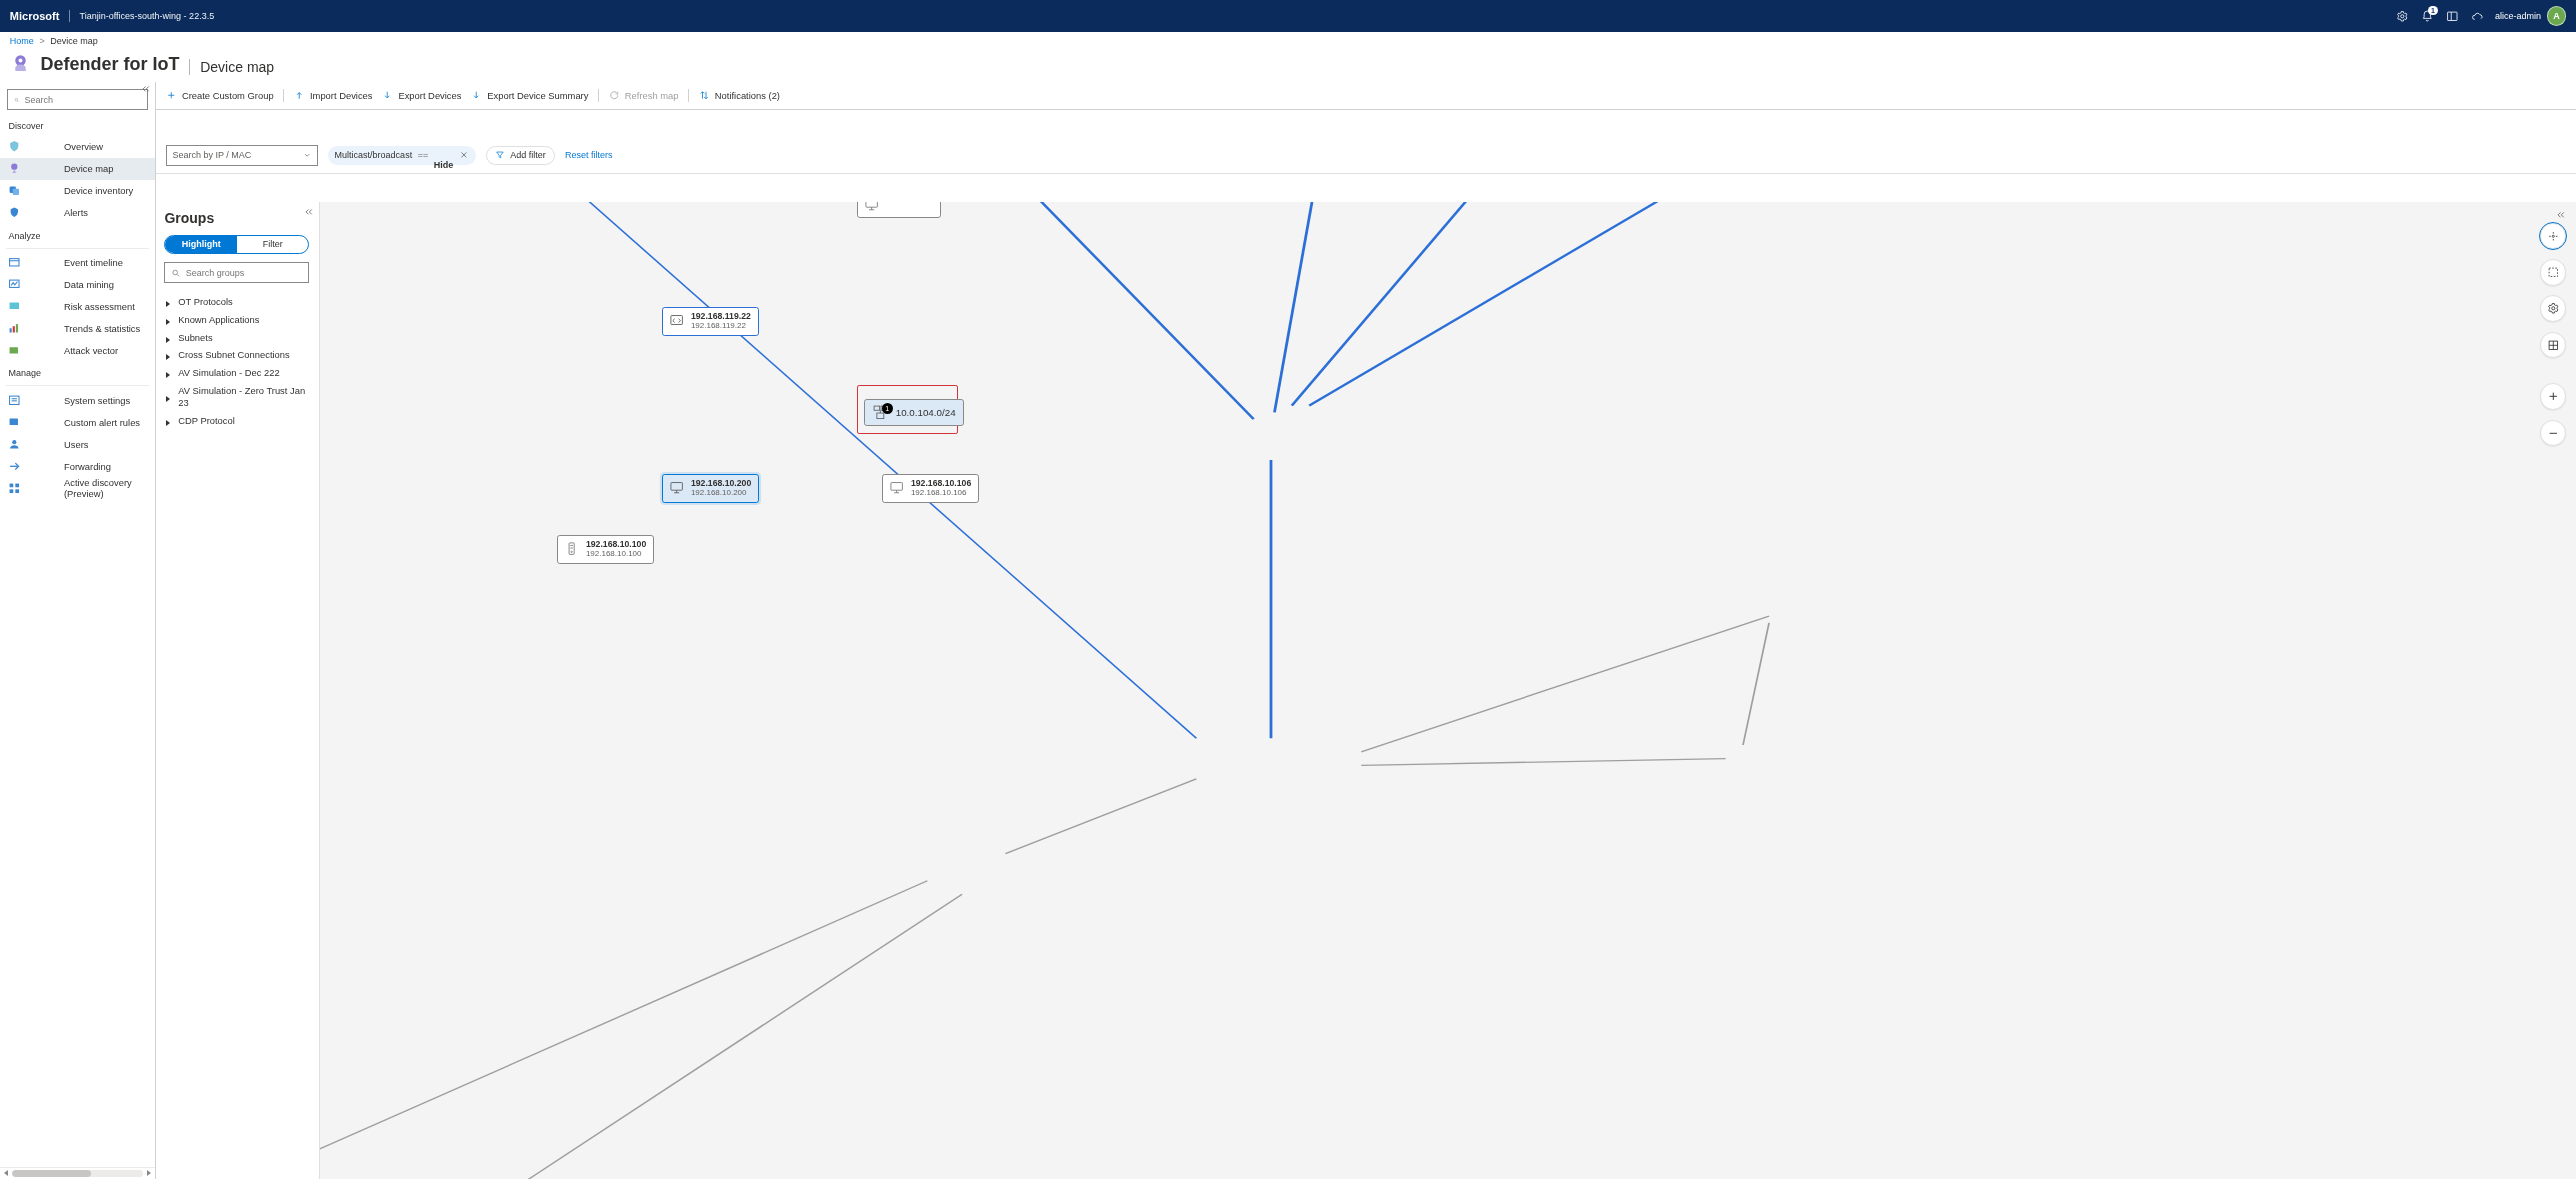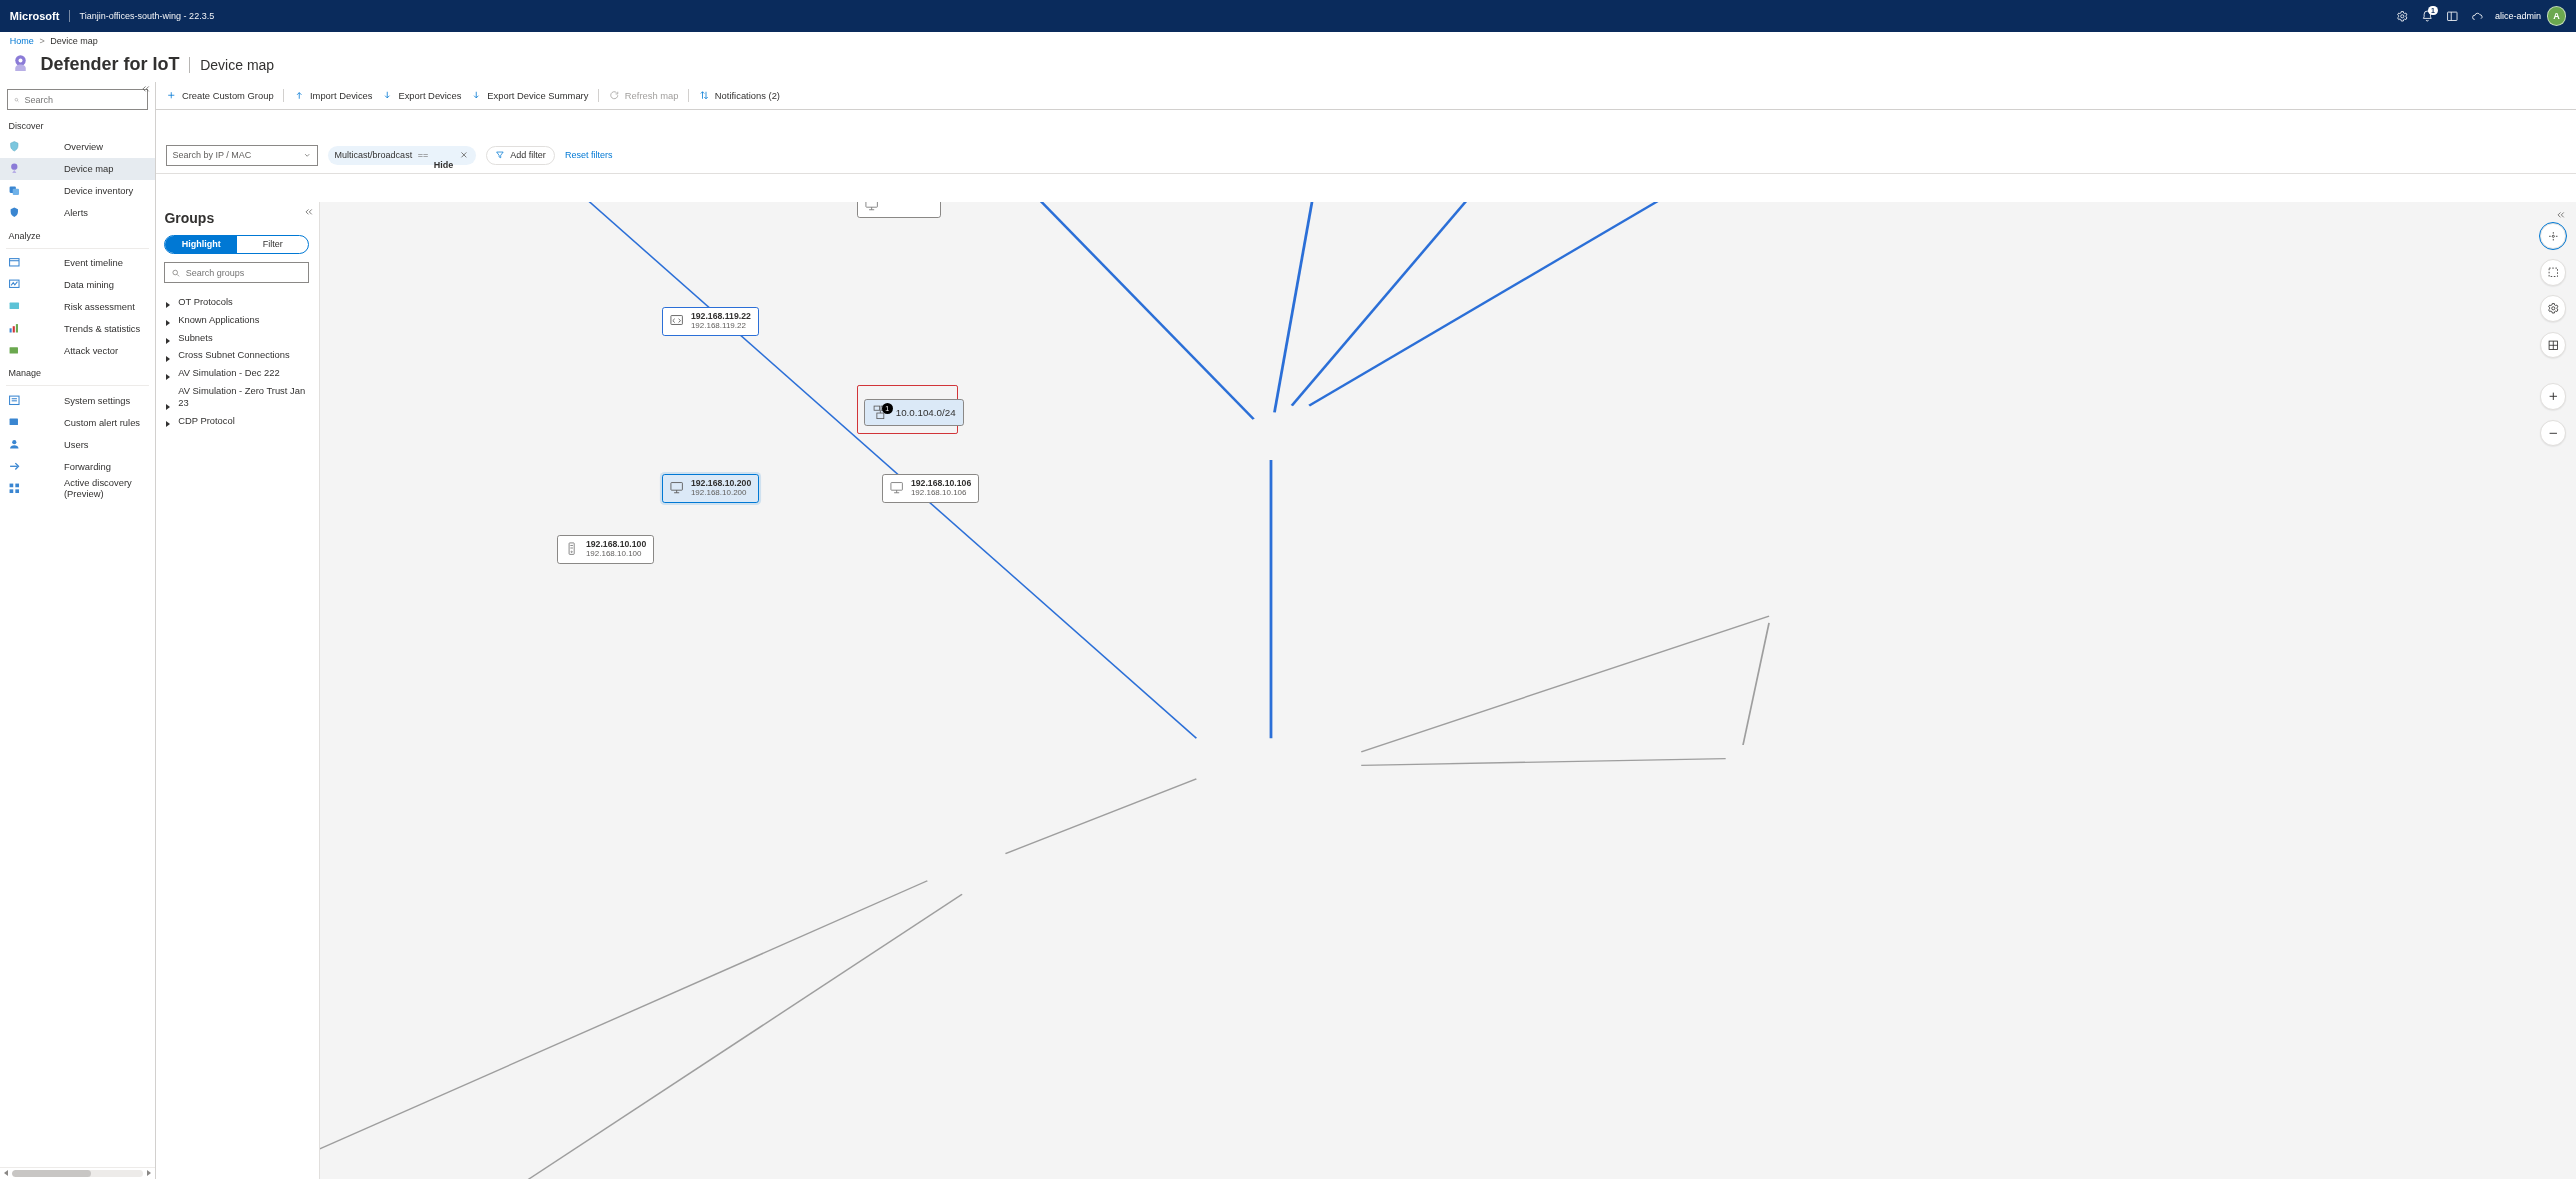--- a/index.html
+++ b/index.html
@@ -26,21 +26,21 @@
   .badge{position:absolute;top:-2.8px;right:-2.8px;background:#fff;color:var(--brand);font-size:7px;line-height:9.8px;min-width:9.8px;text-align:center;border-radius:4.9px;font-weight:600;}
   .user{display:flex;align-items:center;gap:5.6px;font-size:9px;}
   .avatar{width:19.5px;height:19.5px;border-radius:50%;background:#6ba84f;color:#fff;display:flex;align-items:center;justify-content:center;font-weight:600;font-size:9px;border:0.7px solid rgba(255,255,255,.6);}
 
   
   .crumbs{padding:4.2px 9.8px;font-size:9px;border-bottom:0.7px solid transparent;display:flex;align-items:center;gap:5.6px;}
   .crumbs a{color:var(--blue);text-decoration:none;}
   .crumbs .sep{color:#8a8886;}
 
   
-  .pagetitle{display:flex;align-items:center;gap:9.8px;padding:2.8px 9.8px 7px;}
+  .pagetitle{display:flex;align-items:flex-end;gap:9.8px;padding:2.8px 9.8px 7px;}
   .pagetitle .logo{width:21px;height:21px;}
   .pagetitle h1{font-size:18px;font-weight:600;}
   .pagetitle .sub{font-size:14px;color:#323130;font-weight:400;border-left:0.7px solid #b7b5b3;padding-left:9.8px;}
 
   
   .shell{display:flex;height:calc(100% - 32px - 24px - 33px);}
   .leftnav{width:156px;border-right:0.7px solid var(--border);display:flex;flex-direction:column;overflow:hidden;}
   .main{flex:1;display:flex;flex-direction:column;position:relative;gap:28px;}
 
   
@@ -87,21 +87,21 @@
   .work{flex:1;display:flex;min-height:0;}
   .groups{width:164px;border-right:0.7px solid #e1dfdd;padding:8.4px 8.4px;position:relative;}
   .groups .collapse{position:absolute;top:5.6px;right:5.6px;cursor:pointer;}
   .groups h2{font-size:14px;font-weight:600;margin-bottom:8.4px;}
   .pill{display:flex;border:0.7px solid var(--blue);border-radius:11px;height:19.5px;overflow:hidden;width:145px;}
   .pill .opt{flex:1;display:flex;align-items:center;justify-content:center;font-size:9px;cursor:pointer;}
   .pill .opt.sel{background:var(--blue);color:#fff;font-weight:600;}
   .groups .gsearch{margin-top:8.4px;border:0.7px solid #8a8886;height:21px;display:flex;align-items:center;padding:0 5.6px;gap:5.6px;width:145px;}
   .groups .gsearch input{border:none;outline:none;flex:1;font-size:9px;}
   .tree{margin-top:9.8px;}
-  .tree .node{display:flex;align-items:flex-end;gap:8.4px;padding:2.8px 1.4px;cursor:pointer;font-size:9.4px;}
+  .tree .node{display:flex;align-items:center;gap:8.4px;padding:2.8px 1.4px;cursor:pointer;font-size:9.4px;}
   .tree .node .caret{width:0;height:0;border-top:3.5px solid transparent;border-bottom:3.5px solid transparent;border-left:4.9px solid #323130;margin-top:3.5px;}
   .tree .node .tl{flex:1;line-height:1.3;}
 
   .map{flex:1;position:relative;background:#f4f4f4;overflow:hidden;}
   .map svg.links{position:absolute;inset:0;width:100%;height:100%;}
   .dev{position:absolute;background:#fff;border:0.7px solid #8a8886;border-radius:2.8px;padding:4.2px 7px 4.2px 5.6px;display:flex;align-items:center;gap:7px;min-width:84px;}
   .dev .dicon svg{width:15.3px;height:15.3px;}
   .dev .t1{font-size:8.7px;font-weight:600;line-height:1.1;}
   .dev .t2{font-size:8px;color:#605e5c;line-height:1.1;}
   .dev.sel{background:#dbe9f7;border-color:var(--blue);box-shadow:0 0 0 2.1px rgba(0,120,212,.15);}

